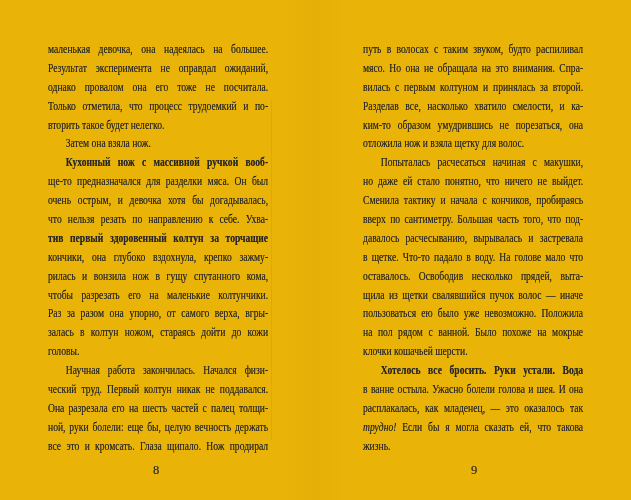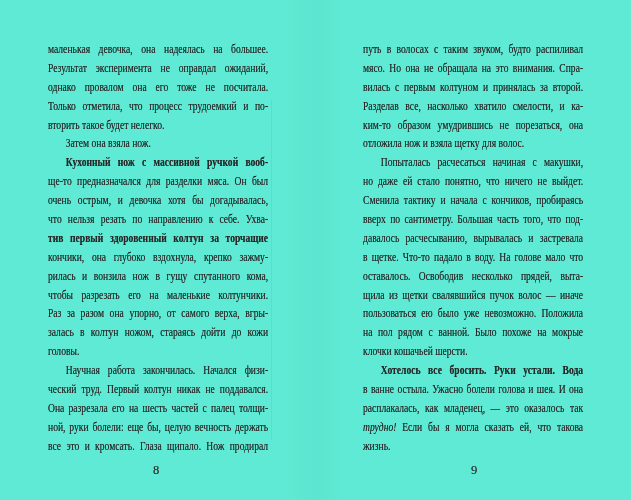--- a/index.html
+++ b/index.html
@@ -4,21 +4,21 @@
 <style>
   html, body {
     margin: 0;
     padding: 0;
     background: #ffffff;
   }
   .spread {
     position: relative;
     width: 631px;
     height: 500px;
-    background: #5eead4;
+    background: #eab308;
     overflow: hidden;
     font-family: "Liberation Serif", serif;
   }
   
   .gutter-shadow {
     position: absolute;
     left: 285px;
     top: 0;
     width: 60px;
     height: 500px;

